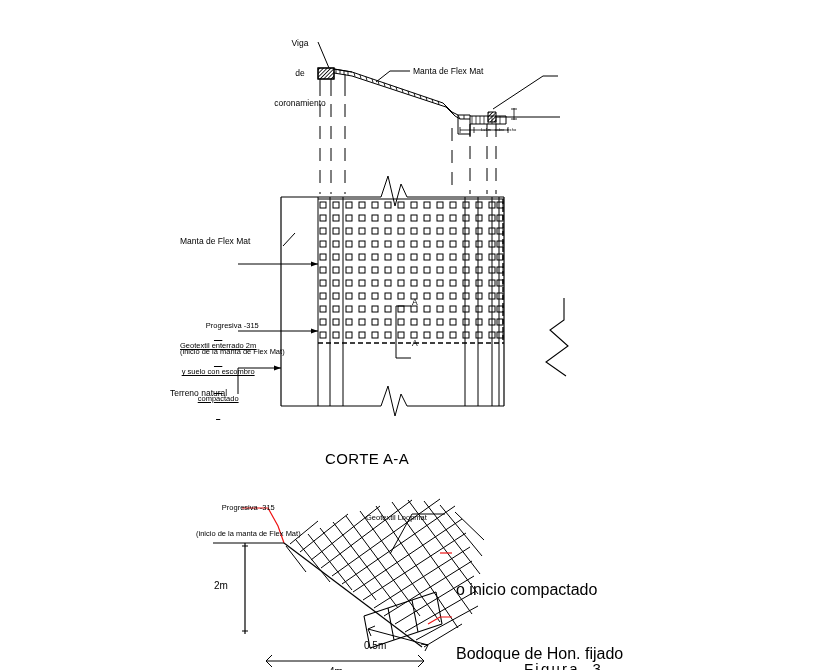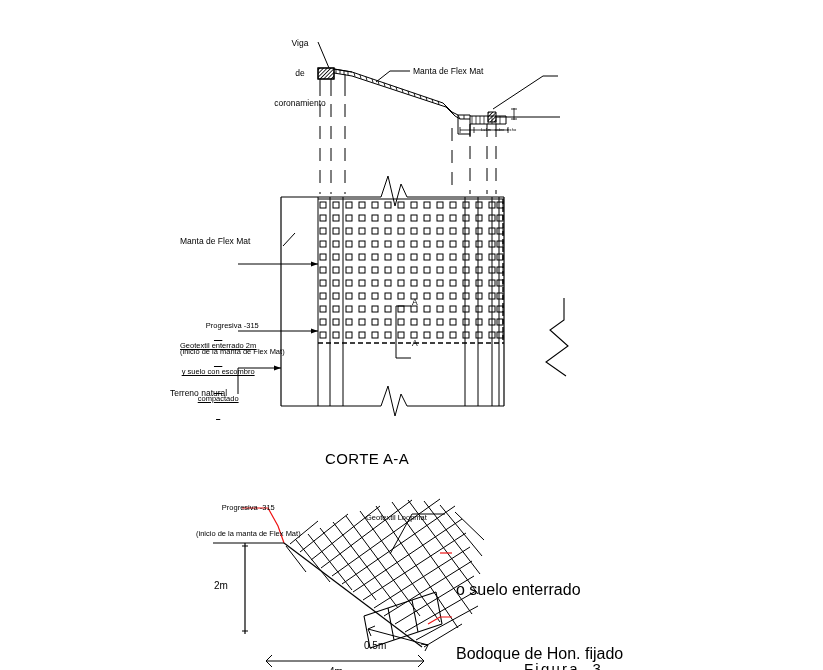--- a/index.html
+++ b/index.html
@@ -382,21 +382,21 @@
   <div class="txt title" style="left:325px;top:434px;">CORTE A-A</div>
 
   <div class="txt lbl-sm" style="left:196px;top:470px;">
     <div>Progresiva -315</div>
     <div>(inicio de la manta de Flex Mat)</div>
   </div>
 
   <div class="txt lbl-sm" style="left:366px;top:489px;margin-top:9px;">Geotextil Loopmat</div>
 
   <div class="txt lbl-big" style="left:456px;top:527px;">
-    <div>o suelo enterrado</div>
+    <div>o inicio compactado</div>
   </div>
 
   <div class="txt lbl-big" style="left:456px;top:591px;">
     <div>Bodoque de Hon. fijado</div>
     
     
   </div>
 
   <div class="txt lbl-dim" style="left:214px;top:564px;">2m</div>
 

